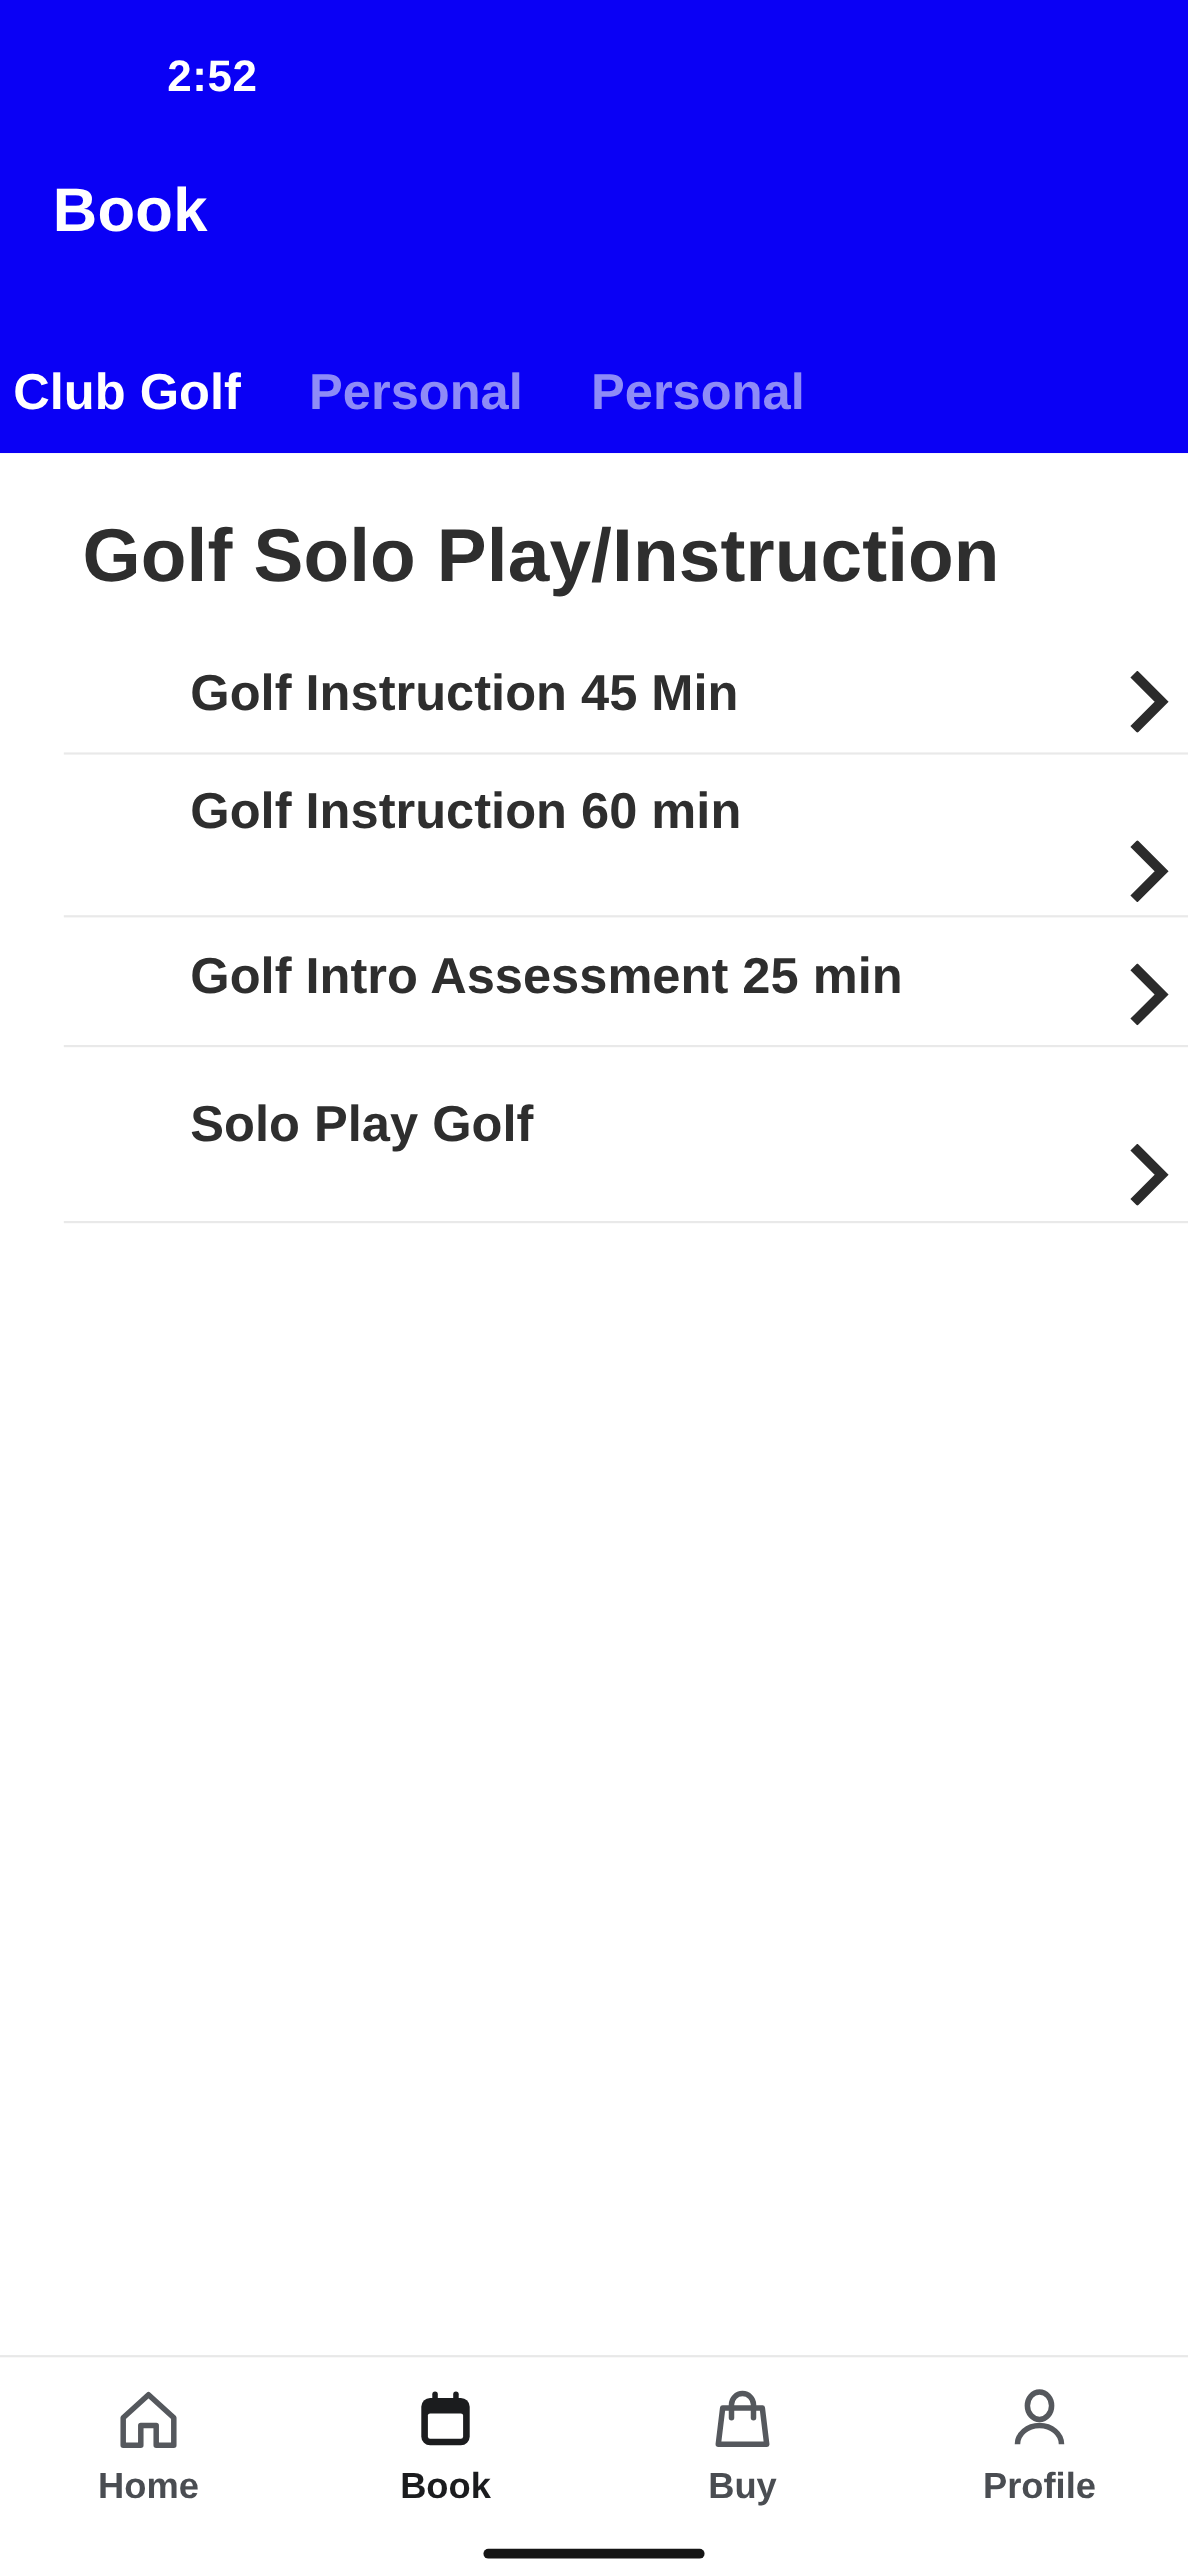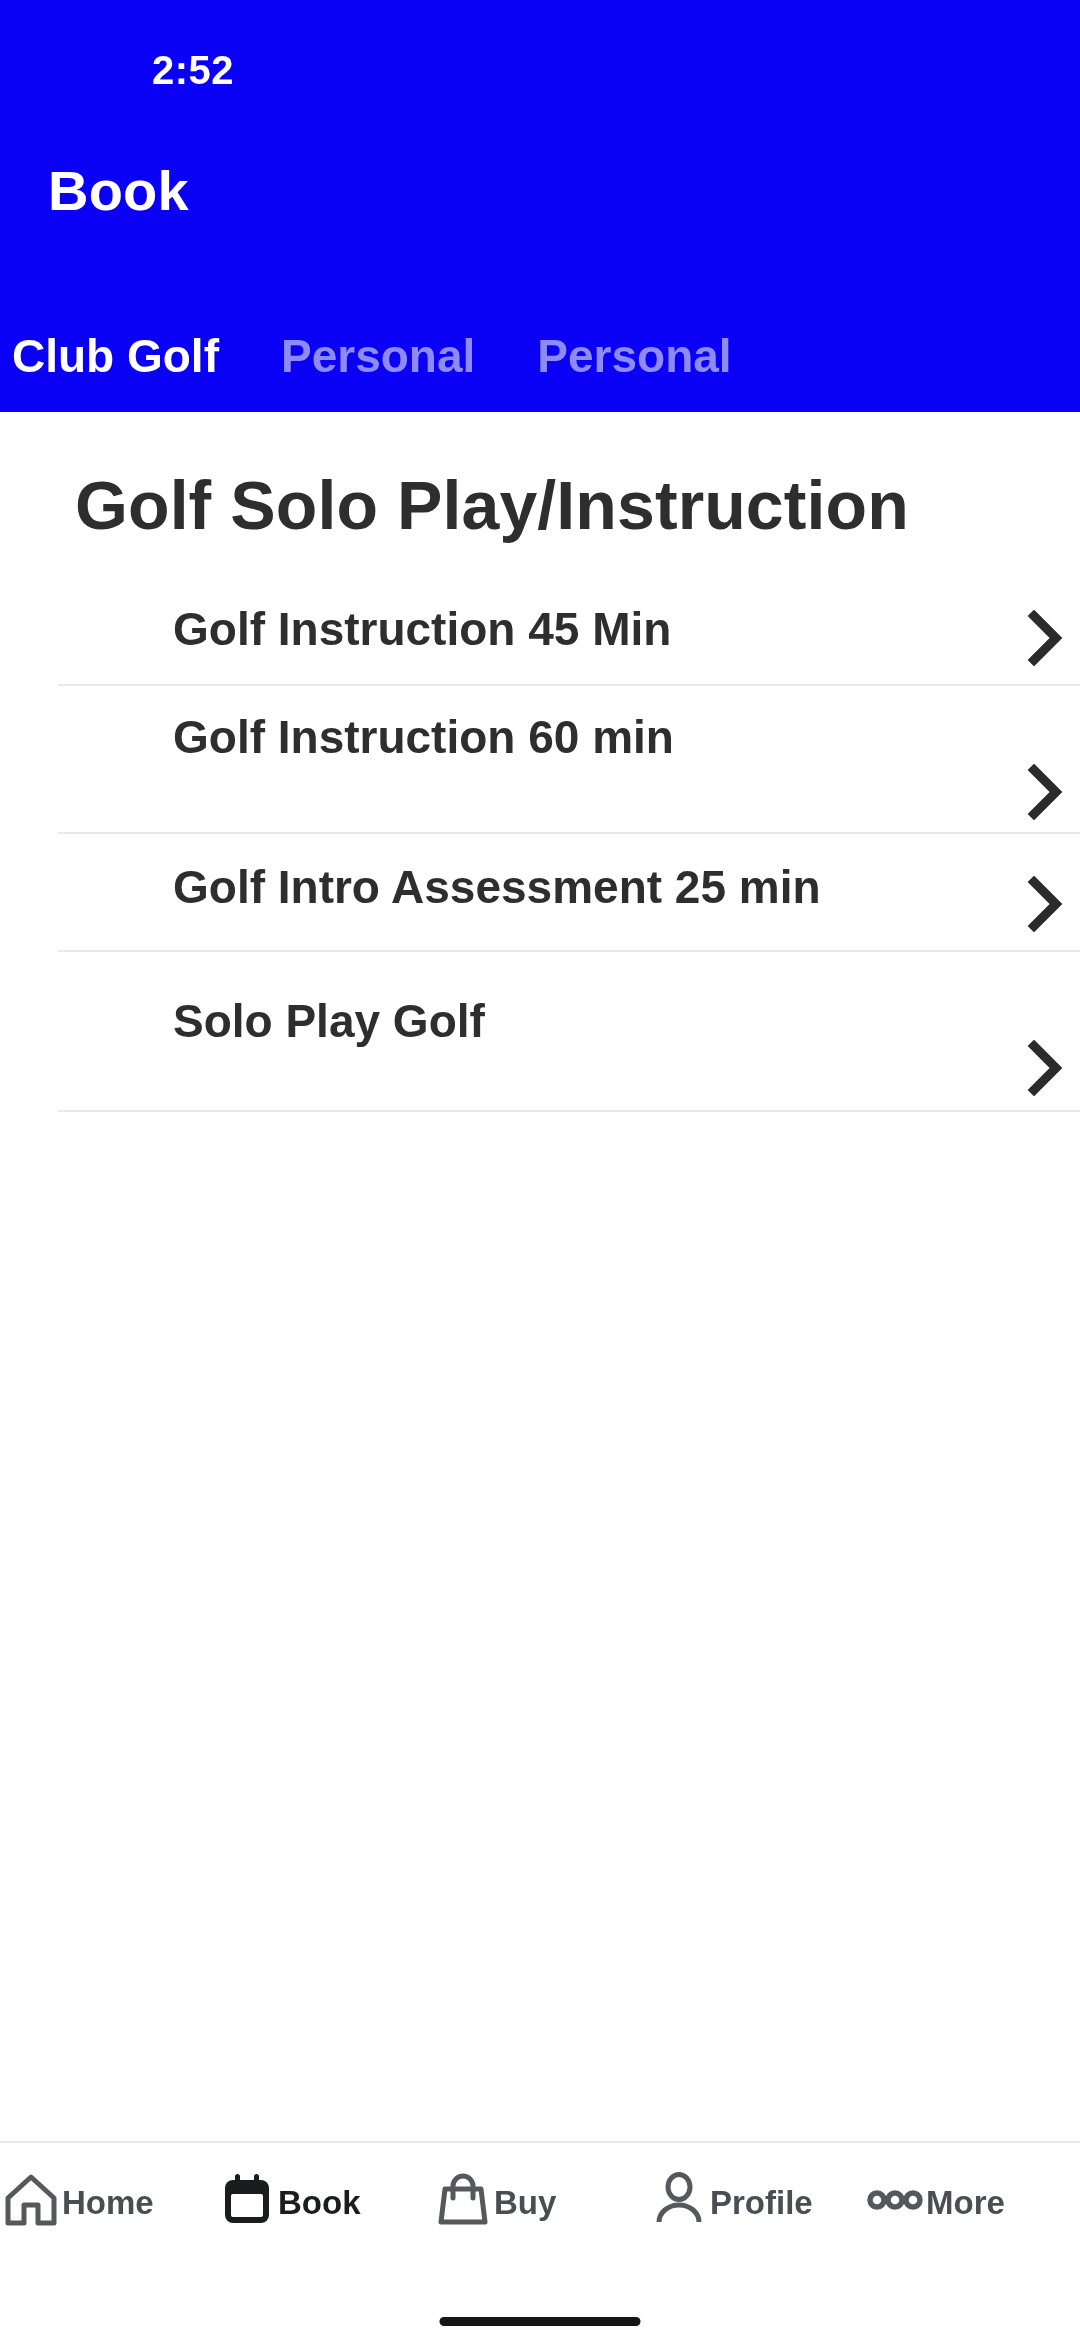--- a/index.html
+++ b/index.html
@@ -122,21 +122,21 @@
     flex:0 0 199px;
     border-top:2px solid #e8e8e8;
     background:#ffffff;
     position:relative;
     display:flex;
     align-items:flex-start;
   }
   .nav-item {
     flex:1 1 0;
     display:flex;
-    flex-direction:row;
+    flex-direction:column;
     align-items:center;
     padding-top:22px;
     text-align:right;
   }
   .nav-icon {
     height:70px;
     display:flex; align-items:center; justify-content:center;
   }
   .nav-label {
     margin-top:6px;
@@ -258,27 +258,17 @@
     <div class="nav-item">
       <div class="nav-icon">
         <svg width="62" height="62" viewBox="0 0 62 62" aria-hidden="true">
           <ellipse cx="31" cy="18" rx="11" ry="12.5" fill="none" stroke="#55585d" stroke-width="5"></ellipse>
           <path d="M11 53 a20 17 0 0 1 40 0" fill="none" stroke="#55585d" stroke-width="5" stroke-linecap="butt"></path>
         </svg>
       </div>
       <div class="nav-label">Profile</div>
     </div>
 
-    <div class="nav-item">
-      <div class="nav-icon">
-        <svg width="62" height="62" viewBox="0 0 62 62" aria-hidden="true">
-          <circle cx="13" cy="31" r="7" fill="none" stroke="#55585d" stroke-width="5.5"></circle>
-          <circle cx="31" cy="31" r="7" fill="none" stroke="#55585d" stroke-width="5.5"></circle>
-          <circle cx="49" cy="31" r="7" fill="none" stroke="#55585d" stroke-width="5.5"></circle>
-        </svg>
-      </div>
-      <div class="nav-label">More</div>
-    </div>
 
     <div class="home-indicator"></div>
   </div>
 
 </div>
 
 </body></html>

